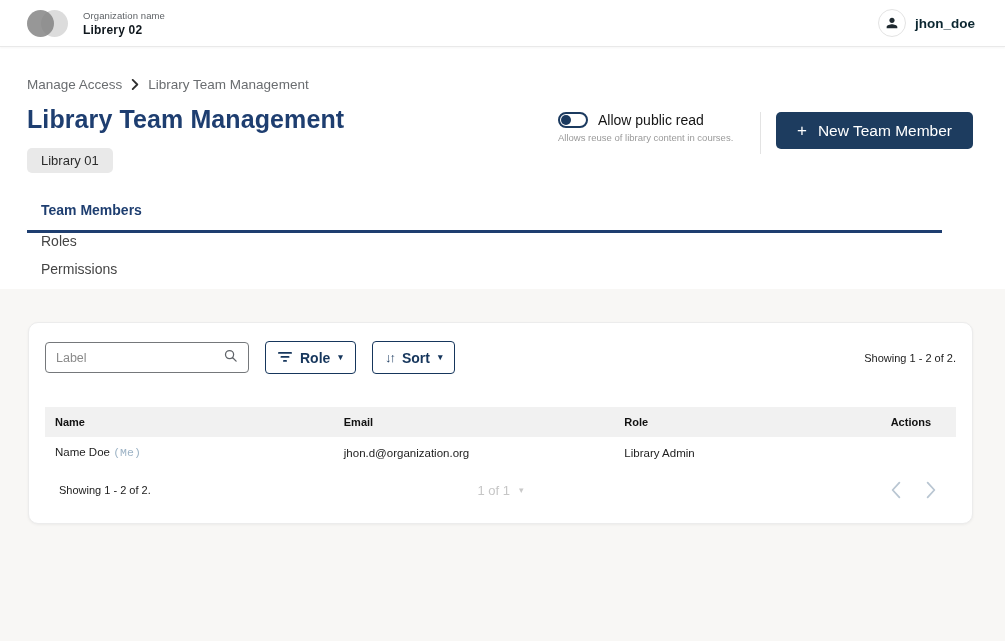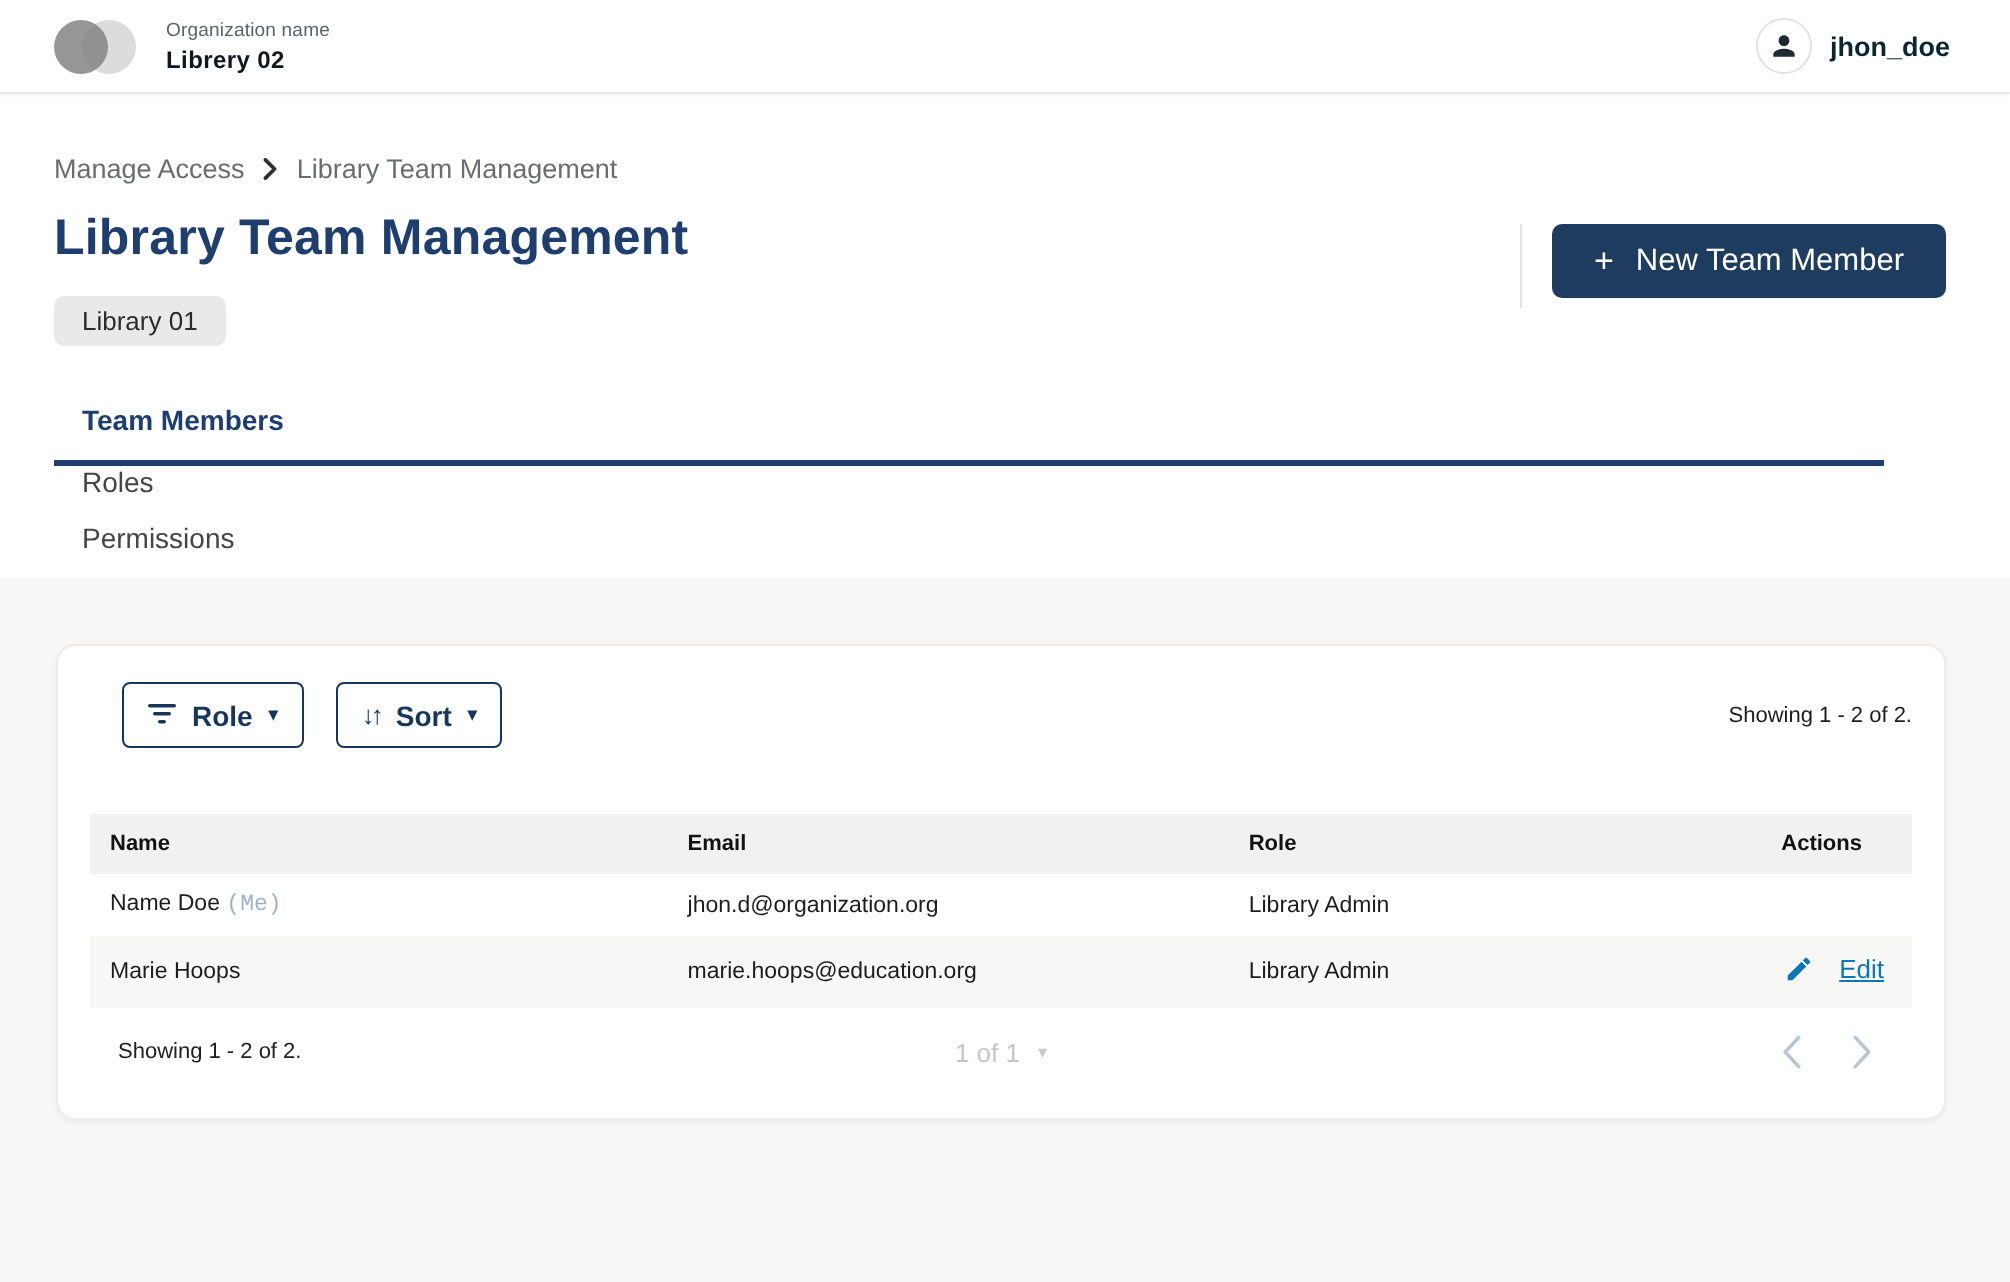--- a/index.html
+++ b/index.html
@@ -121,39 +121,57 @@
     <span>Library Team Management</span>
   </div>
 
   <div class="title-row">
     <div class="title-block">
       <h1>Library Team Management</h1>
       <span class="chip">Library 01</span>
     </div>
 
     <div class="head-actions">
+      <div class="public-read">
+        <div class="toggle-row">
+          <span class="switch">
+              <span class="knob"></span>
+            </span>
+          <span class="toggle-label">Allow public read</span>
+        </div>
+        <div class="toggle-desc">Allows reuse of library content in courses.</div>
+      </div>
       <div class="v-divider"></div>
       <button class="btn-primary">
         <span class="plus">+</span>
         <span>New Team Member</span>
       </button>
     </div>
   </div>
 
   <div class="tabs">
     <div class="tab active">Team Members</div>
     <div class="tab">Roles</div>
     <div class="tab">Permissions</div>
   </div>
 </div>
 
 <div class="content-section">
   <div class="card">
 
     <div class="controls-row">
+      <div class="search-box">
+        <input type="text" placeholder="Label" style="">
+        <span>
+          <svg width="15" height="15" viewBox="0 0 24 24" fill="none" stroke="#5f6368" stroke-width="2" stroke-linecap="round">
+            <circle cx="10.5" cy="10.5" r="6.5"></circle>
+              <line x1="15.5" y1="15.5" x2="21" y2="21"></line>
+          </svg>
+        </span>
+      </div>
 
       <button class="ctl-btn">
         <span>
           <svg width="14" height="12" viewBox="0 0 14 12" fill="#16365c">
             <rect x="0" y="1" width="14" height="1.8" rx="0.9"></rect>
             <rect x="2.5" y="5" width="9" height="1.8" rx="0.9"></rect>
             <rect x="5" y="9" width="4" height="1.8" rx="0.9"></rect>
           </svg>
         </span>
         <span>Role</span>
@@ -187,37 +205,20 @@
       <tbody>
         <tr>
           <td>
             <span>Name Doe</span>
             <span class="me-tag">(Me)</span>
           </td>
           <td>jhon.d@organization.org</td>
           <td>Library Admin</td>
           <td class="actions-cell"></td>
         </tr>
-        <tr class="zebra">
-          <td>
-            <span>Marie Hoops</span>
-          </td>
-          <td>marie.hoops@education.org</td>
-          <td>Library Admin</td>
-          <td class="actions-cell">
-            <span class="edit-wrap">
-              <span class="pencil">
-                <svg width="15" height="15" viewBox="0 0 24 24" fill="#0d76b4">
-                  <path d="M3 17.25V21h3.75L17.81 9.94l-3.75-3.75L3 17.25zM20.71 7.04c.39-.39.39-1.02 0-1.41l-2.34-2.34c-.39-.39-1.02-.39-1.41 0l-1.83 1.83 3.75 3.75 1.83-1.83z"></path>
-                </svg>
-              </span>
-              <span class="edit-link">Edit</span>
-            </span>
-          </td>
-        </tr>
       </tbody>
     </table>
 
     <div class="table-footer">
       <span class="showing-bottom">Showing 1 - 2 of 2.</span>
       <span class="page-select">
         <span>1 of 1</span>
         <span class="caret">▾</span>
       </span>
       <span class="pager">

